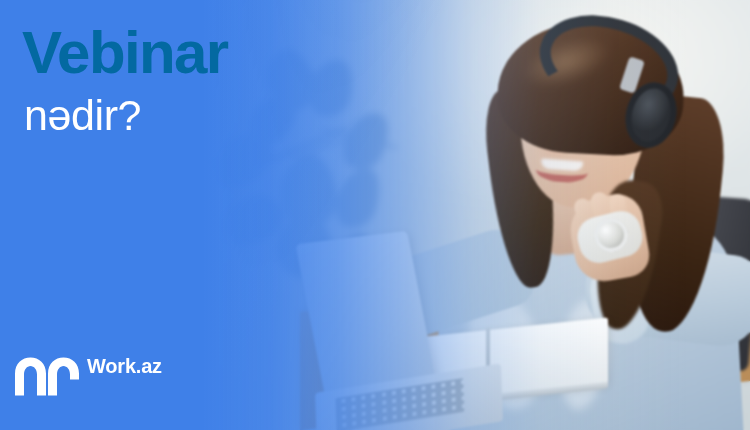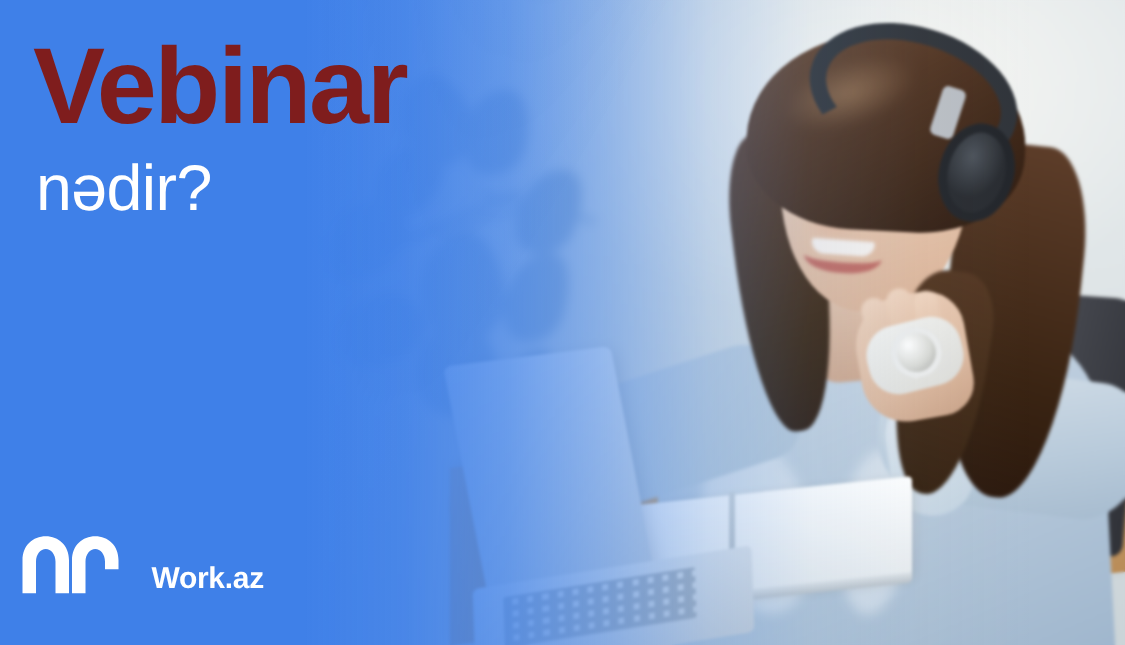--- a/index.html
+++ b/index.html
@@ -303,43 +303,43 @@
   .overlay-soft {
     position:absolute; inset:0;
     background:linear-gradient(118deg, rgba(63,128,232,.30) 0%, rgba(63,128,232,0) 46%);
   }
 
   
   .copy { position:absolute; left:22px; top:24px; }
 
   .headline {
     display:block;
-    font-size:72px;
+    font-size:60px;
     font-weight:700;
-    color:#7f1d1d;
+    color:#0369a1;
     letter-spacing:-1.6px;
     line-height:.96;
     white-space:nowrap;
   }
   .subline {
     display:block;
     margin-top:12px;
     margin-left:2px;
     font-size:43px;
     font-weight:400;
     color:#ffffff;
     letter-spacing:-.4px;
     line-height:1;
     white-space:nowrap;
   }
 
   
   .logo {
     position:absolute; left:14px; bottom:34px;
-    display:flex; align-items:flex-end; gap:21px;
+    display:flex; align-items:flex-start; gap:7px;
   }
   .logo-mark { display:block; width:66px; height:40px; }
   .logo-word {
     font-size:20px; font-weight:700; color:#ffffff;
     letter-spacing:-.2px; line-height:1;
   }
 </style>
 </head>
 <body>
 

